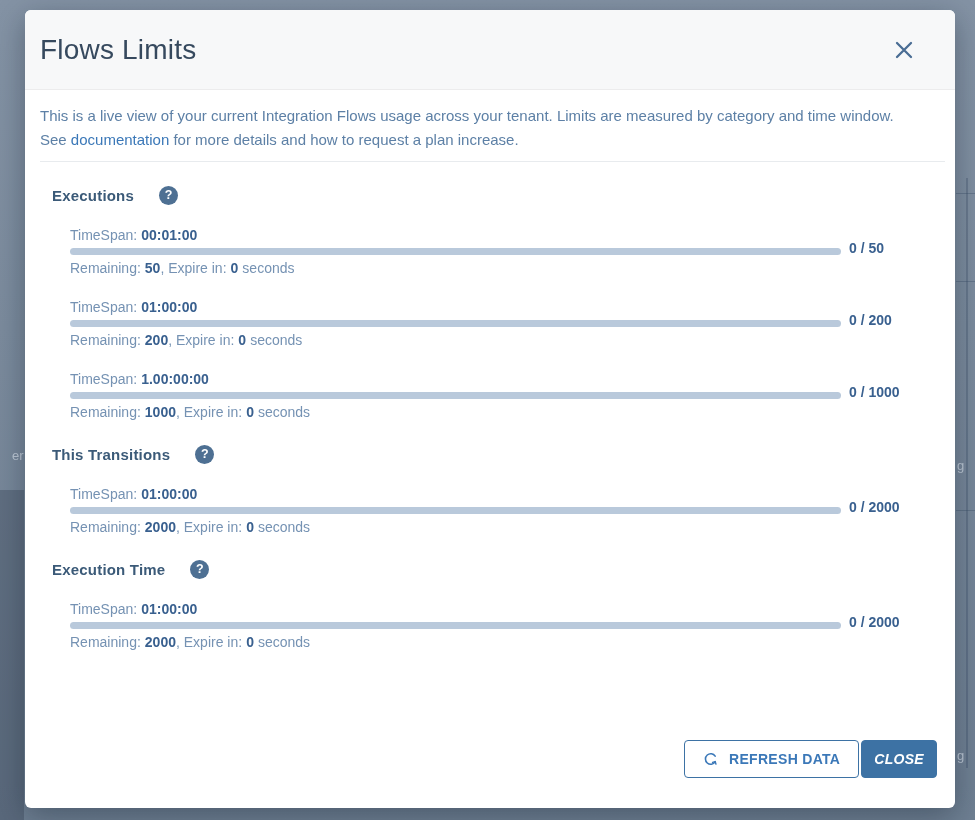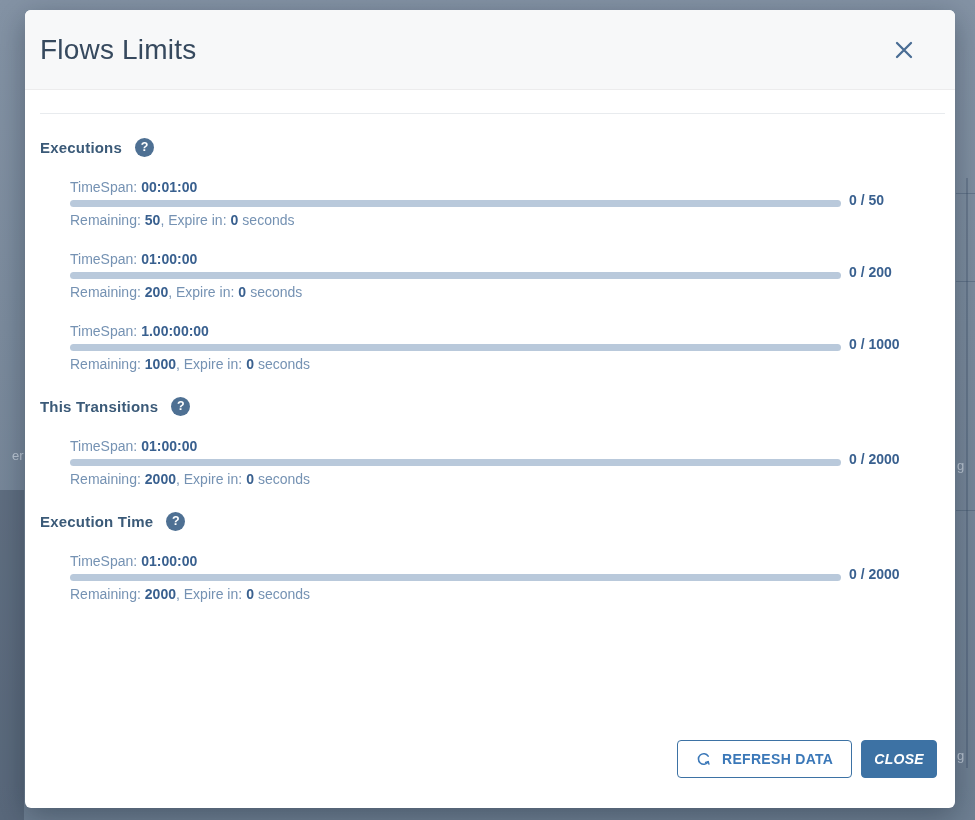--- a/index.html
+++ b/index.html
@@ -43,21 +43,21 @@
   .desc {
     margin:0; width:868px; font-size:15px; line-height:24px;
     color: var(--desc-text, #5d80a6);
   }
   .doc-link { color: var(--link, #3b78b8); text-decoration:none; cursor:pointer; }
   .sep { border:none; border-top:1px solid #e8ebee; margin:9px 10px 0 0; }
 
   .limit-section { margin-top:24px; }
   .section-head { display:flex; align-items:center; height:19px; }
   .section-title {
-    margin:0; font-size:15px; font-weight:700; line-height:18px;
+    margin:12px; font-size:15px; font-weight:700; line-height:18px;
     color: var(--section-text, #3b5a78); letter-spacing:.2px;
   }
   .help-icon {
     margin-left:13px; width:19px; height:19px; border-radius:50%;
     background: var(--help-icon-bg, #4e7093); color:#fff;
     font-size:12.5px; font-weight:700; line-height:19px; text-align:center;
     cursor:pointer; flex:0 0 auto;
   }
   .limit-row { position:relative; margin:21px 0 0 30px; width:771px; }
   .meta-line { font-size:14px; line-height:18px; color: var(--muted-text, #7592b3); }
@@ -69,21 +69,21 @@
     height:7px; margin:4px 0; border-radius:4px;
     background: var(--bar-track, #b9c9db); overflow:hidden;
   }
   .bar-fill { height:100%; border-radius:4px; background: var(--accent, #3d72a4); }
   .usage {
     position:absolute; left:779px; top:14px; white-space:nowrap;
     font-size:14px; font-weight:700; color: var(--strong-text, #39608f);
   }
 
   .modal-footer {
-    position:absolute; right:18px; bottom:30px; display:flex; gap:9px; align-items:center;
+    position:absolute; right:18px; bottom:30px; display:flex; gap:2px; align-items:center;
   }
   .btn {
     height:38px; border-radius:4px; font-size:14px; font-weight:600;
     letter-spacing:.3px; cursor:pointer;
     font-family:"Liberation Sans","DejaVu Sans",sans-serif;
     display:flex; align-items:center; justify-content:center;
   }
   .btn-refresh {
     padding:0 18px; gap:10px; background:#ffffff;
     border:1px solid var(--accent, #3d72a4); color: var(--link, #3370ad);
@@ -112,20 +112,21 @@
   <div class="modal-header">
     <h1 class="modal-title">Flows Limits</h1>
     <button class="close-btn" aria-label="Close">
       <svg width="22" height="22" viewBox="0 0 22 22">
         <path d="M4 4 L18 18 M18 4 L4 18" stroke="currentColor" stroke-width="2.3" stroke-linecap="round" fill="none"></path>
       </svg>
     </button>
   </div>
 
   <div class="modal-body">
+    <p class="desc"><span>This is a live view of your current Integration Flows usage across your tenant. Limits are measured by category and time window. See </span><a class="doc-link">documentation</a><span> for more details and how to request a plan increase.</span></p>
     <hr class="sep">
     <div id="sections">
   <section class="limit-section">
     <div class="section-head">
       <h2 class="section-title">Executions</h2>
       <span class="help-icon"><span>?</span></span>
     </div>
     <div class="rows">
 
   <div class="limit-row">

